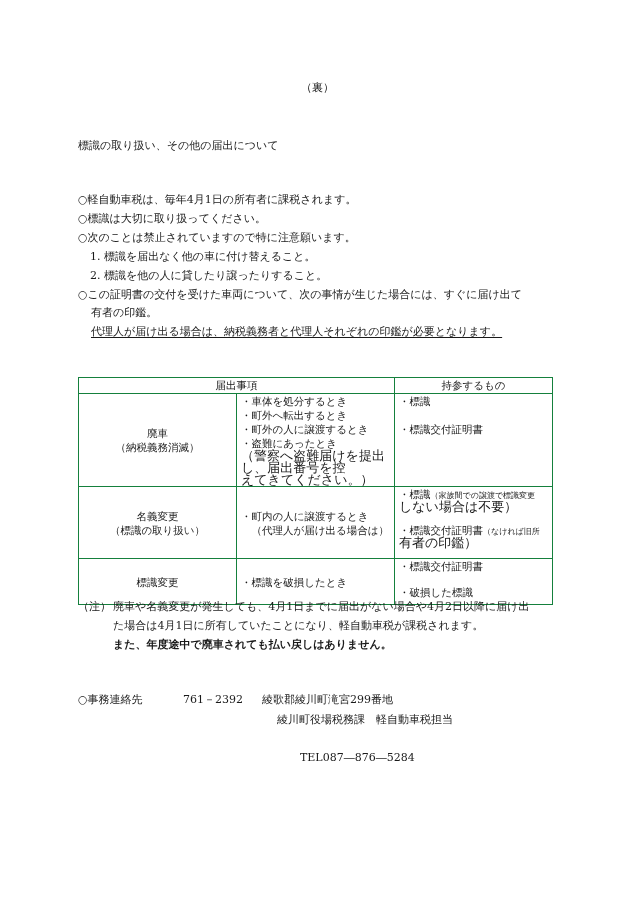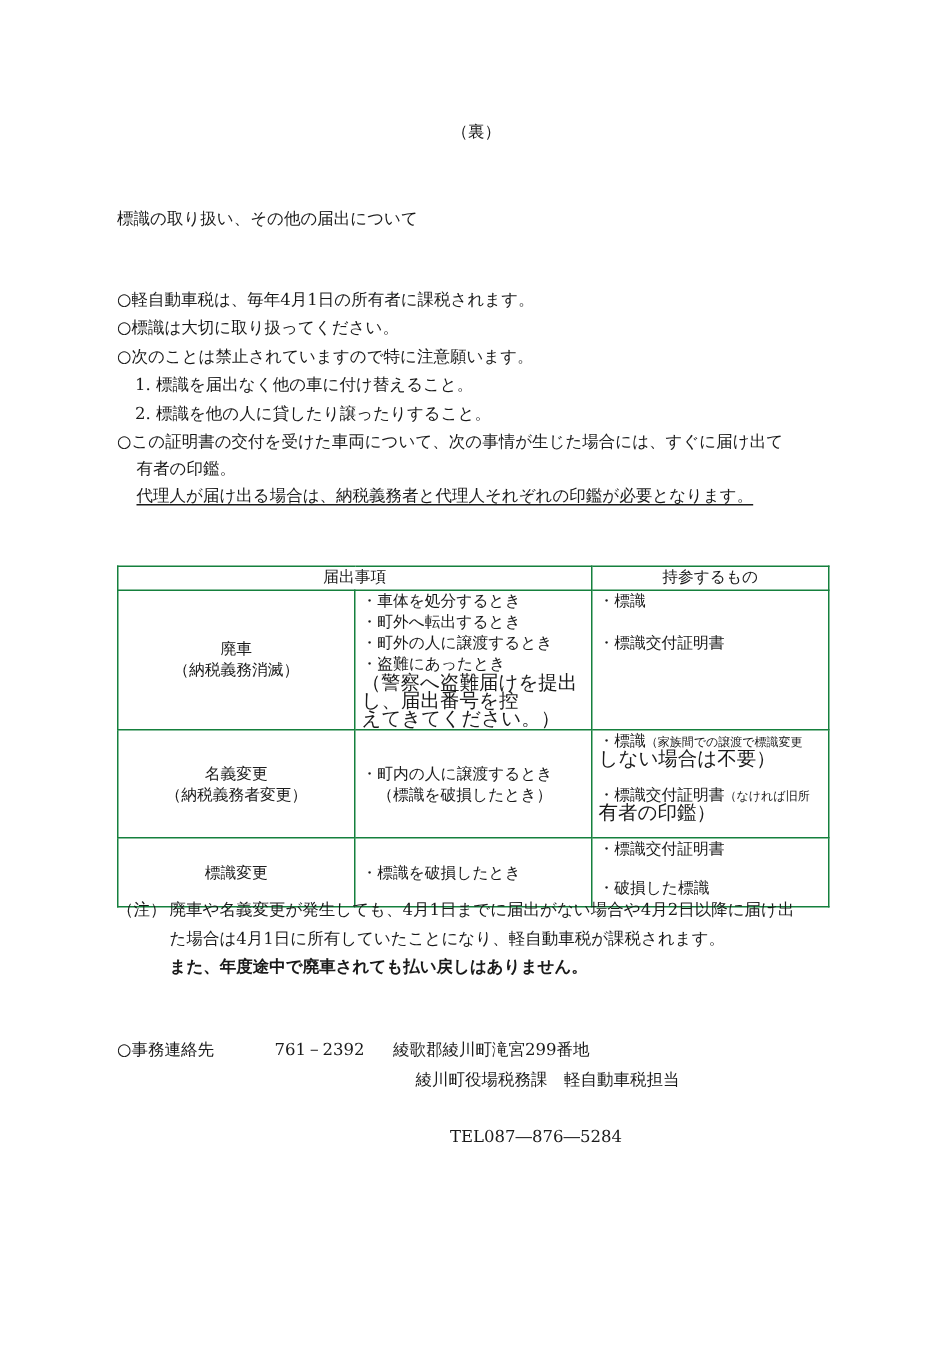--- a/index.html
+++ b/index.html
@@ -65,25 +65,25 @@
     </td>
     <td class="c3">
       <span class="line">・標識</span>
       <span class="gap"></span>
       <span class="line">・標識交付証明書</span>
     </td>
   </tr>
   <tr style="height:72px;">
     <td class="c1">
       <span class="line">名義変更</span>
-      <span class="line">（納税義務者変更）</span>
+      <span class="line">（標識の取り扱い）</span>
     </td>
     <td class="c2" style="vertical-align:middle;">
       <span class="line">・町内の人に譲渡するとき</span>
-      <span class="line">　（標識を破損したとき）</span>
+      <span class="line">　（代理人が届け出る場合は）</span>
     </td>
     <td class="c3">
       <span class="line"><span>・標識</span><span class="t8">（家族間での譲渡で標識変更</span></span>
       <span class="small">しない場合は不要）</span>
       <span class="gap" style="height:10px;"></span>
       <span class="line"><span>・標識交付証明書</span><span class="t8">（なければ旧所</span></span>
       <span class="small">有者の印鑑）</span>
     </td>
   </tr>
   <tr style="height:46px;">

